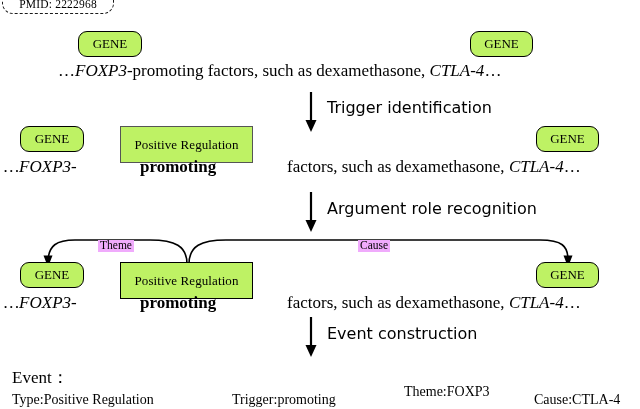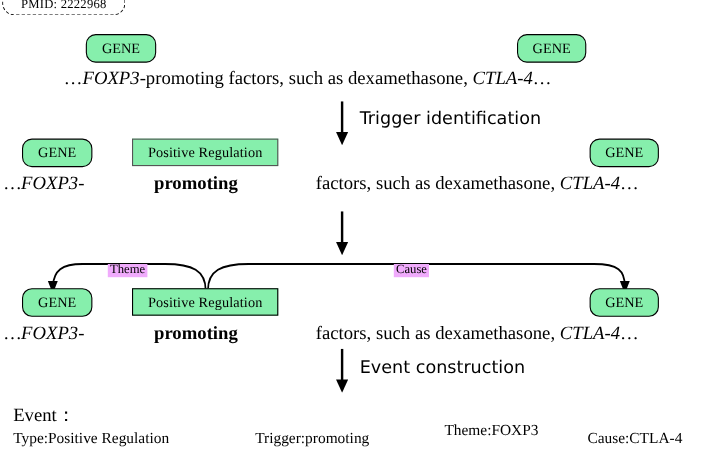--- a/index.html
+++ b/index.html
@@ -43,37 +43,37 @@
     letter-spacing: 0.2px;
     white-space: nowrap;
     line-height: 1;
     padding-bottom: 2px;
   }
 
   
   .chip {
     position: absolute;
     box-sizing: border-box;
-    background: #86efac;
+    background: #bef264;
     display: flex;
     align-items: center;
     justify-content: center;
     white-space: nowrap;
     text-align: center;
   }
   .chip.gene {
     border: 1.4px solid #000000;
     border-radius: 9px;
     height: 26px;
     font-size: 13px;
   }
   .chip.reg {
     border: 1.4px solid #555555;
     border-radius: 0px;
-    height: 25px;
+    height: 37px;
     font-size: 13px;
     letter-spacing: 0.1px;
   }
   .chip.reg.thick {
     border: 1.6px solid #000000;
   }
 
   
   .frag {
     position: absolute;
@@ -170,20 +170,21 @@
   <div class="frag it" style="left:4px; top:158px;">…FOXP3-</div>
   <div class="frag bold" style="left:140px; top:158px;">promoting</div>
   <div class="frag" style="left:287px; top:158px;">
     <span>factors, such as dexamethasone, </span><span class="it">CTLA-4</span><span>…</span>
   </div>
 
   <svg class="arrow-col" style="left:300px; top:192px;" width="22" height="40" aria-hidden="true">
     <line x1="11" y1="0" x2="11" y2="31" stroke="#000" stroke-width="2.2"></line>
     <polygon points="11,40 5.5,28 16.5,28" fill="#000"></polygon>
   </svg>
+  <div class="arrow-label" style="left:327px; top:201px;">Argument role recognition</div>
 
   <svg class="arcs" aria-hidden="true">
 
     <path d="M 187 28 C 187 10, 175 4, 150 4 L 75 4 C 56 4, 49 10, 48 24" fill="none" stroke="#000" stroke-width="1.6"></path>
     <polygon points="48,31 43.5,19.5 52.5,19.5" fill="#000"></polygon>
 
     <path d="M 189 28 C 189 10, 201 4, 226 4 L 540 4 C 562 4, 568 10, 568 24" fill="none" stroke="#000" stroke-width="1.6"></path>
     <polygon points="568,31 563.5,19.5 572.5,19.5" fill="#000"></polygon>
   </svg>
 

